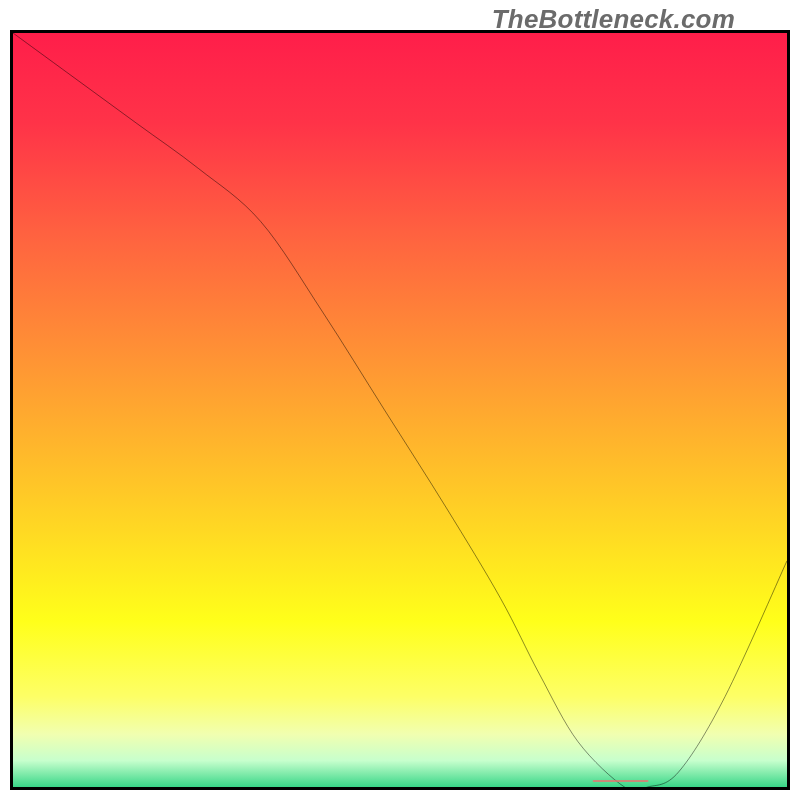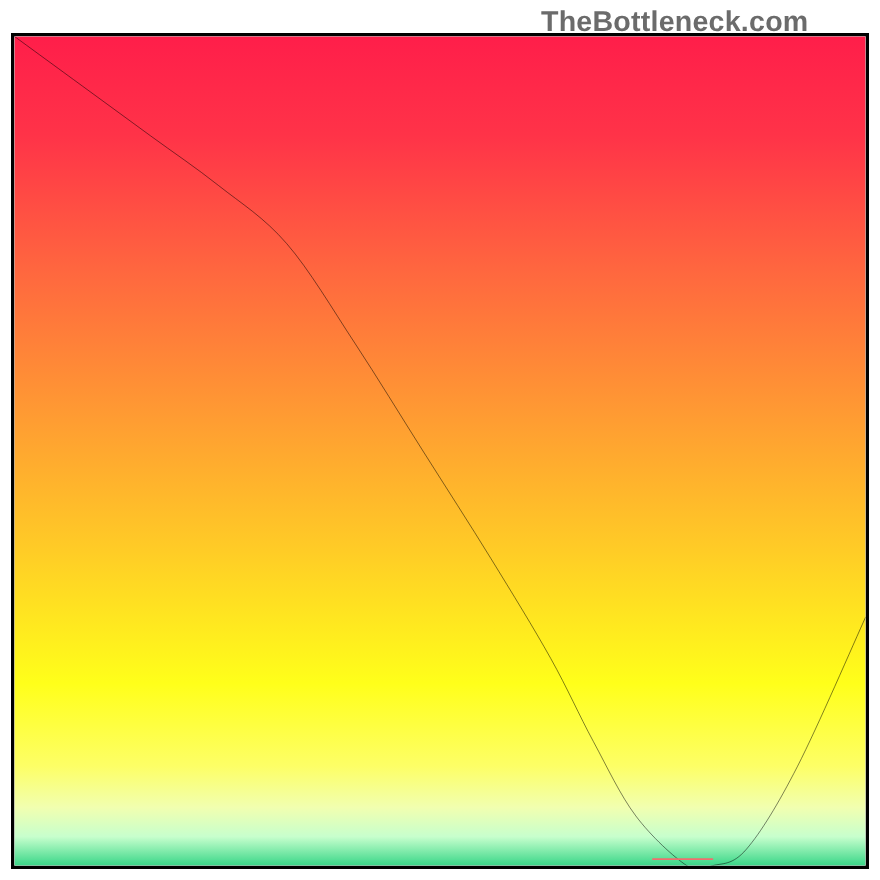--- a/index.html
+++ b/index.html
@@ -7,20 +7,21 @@
     padding: 0;
     width: 800px;
     height: 800px;
     background: #ffffff;
     font-family: Arial, Helvetica, sans-serif;
   }
   .frame {
     position: relative;
     width: 745px;
     height: 800px;
+    font-style: italic;
   }
   .watermark {
     position: absolute;
     top: 4px;
     right: 10px;
     font-size: 26px;
     font-weight: 600;
     color: #6b6b6b;
     letter-spacing: 0.2px;
   }

